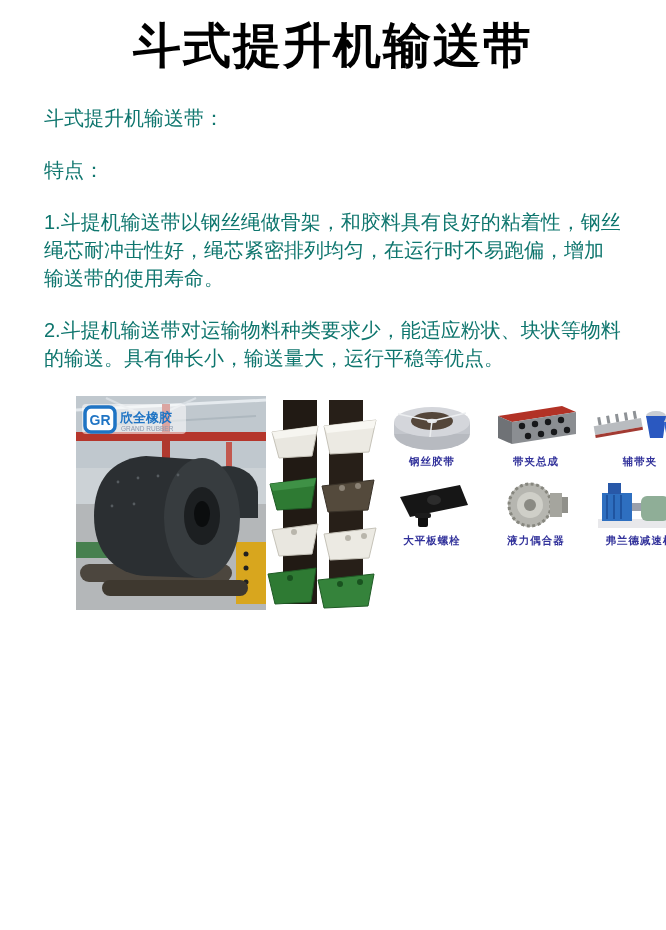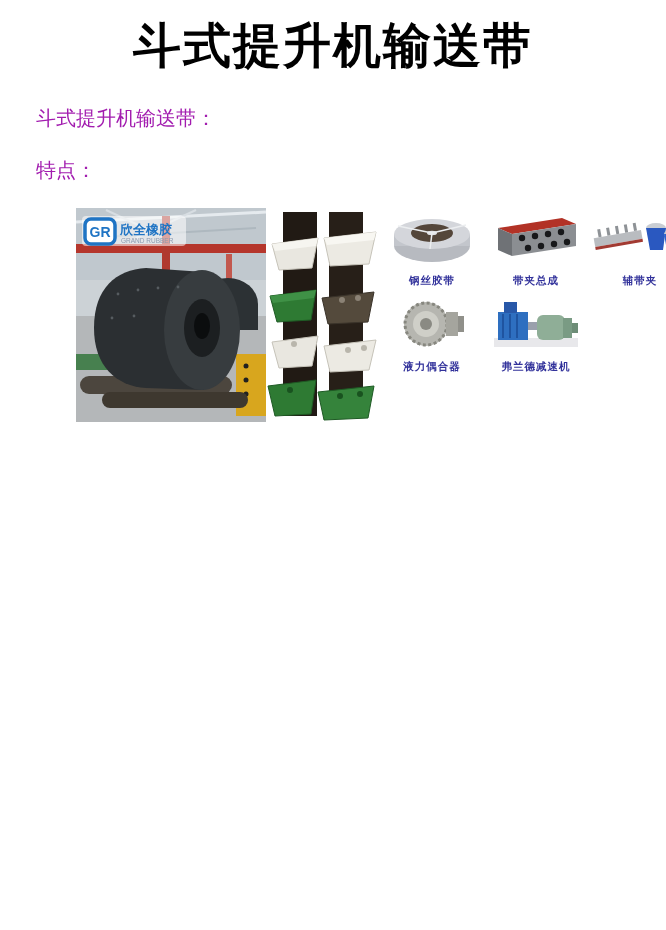--- a/index.html
+++ b/index.html
@@ -2,45 +2,47 @@
 <html><head>
 <meta charset="utf-8">
 <style>
   html,body{margin:0;padding:0;background:#ffffff;}
   body{width:666px;height:930px;font-family:"Liberation Sans","DejaVu Sans",sans-serif;color:#111;}
   .page{position:relative;width:666px;height:930px;overflow:hidden;background:#fff;}
 
   .title{margin:14px 8px 0;text-align:center;font-size:48px;font-weight:bold;letter-spacing:2px;color:#000;}
 
   .doc{padding:0 36px;}
-  .doc p{margin:24px 0 0;font-size:20px;line-height:28px;color:#a21caf;
+  .doc p{margin:24px 8px 0;font-size:20px;line-height:28px;color:#0f766e;
          word-break:break-all;overflow-wrap:anywhere;}
   .doc p.first{margin-top:26px;}
 
   .gallery{display:flex;margin:24px 18px 0 28px;align-items:flex-start;padding-left:48px;}
 
   .photo{flex:none;overflow:hidden;background:#fff;}
   .photo svg{display:block;}
 
   .grid{flex:1;display:grid;grid-template-columns:repeat(3,1fr);column-gap:8px;row-gap:10px;padding-top:4px;}
   .cell{display:flex;flex-direction:column;align-items:center;}
   .cell .img{width:96px;height:52px;}
   .cell .img svg{display:block;width:96px;height:52px;}
-  .plabel{margin-top:10px;font-size:10.5px;font-weight:bold;color:#32329b;letter-spacing:1px;white-space:nowrap;}
+  .plabel{margin-top:3px;font-size:10.5px;font-weight:bold;color:#32329b;letter-spacing:1px;white-space:nowrap;}
 </style>
 </head>
 <body>
 
 <div class="page">
 
   <h1 class="title">斗式提升机输送带</h1>
 
   <div class="doc">
     <p class="first">斗式提升机输送带：</p>
     <p>特点：</p>
+    <p>1.斗提机输送带以钢丝绳做骨架，和胶料具有良好的粘着性，钢丝绳芯耐冲击性好，绳芯紧密排列均匀，在运行时不易跑偏，增加输送带的使用寿命。</p>
+    <p>2.斗提机输送带对运输物料种类要求少，能适应粉状、块状等物料的输送。具有伸长小，输送量大，运行平稳等优点。</p>
   </div>
 
   <div class="gallery">
 
     <div class="photo">
       <svg width="190" height="214" viewBox="0 0 190 214" xmlns="http://www.w3.org/2000/svg">
         <rect x="0" y="0" width="190" height="214" fill="#ccd2d6"></rect>
         <rect x="0" y="0" width="190" height="72" fill="#c0c8ce"></rect>
         <line x1="0" y1="14" x2="190" y2="4" stroke="#e5eaee" stroke-width="3"></line>
         <line x1="10" y1="30" x2="180" y2="20" stroke="#aeb8bf" stroke-width="2"></line>
@@ -183,20 +185,31 @@
               <polygon points="54,16 74,16 71,38 58,38" fill="#2a58c0"></polygon>
               <ellipse cx="82" cy="22" rx="10" ry="5" fill="#c9cdd3"></ellipse>
               <polygon points="72,22 92,22 89,44 76,44" fill="#2f62cc"></polygon>
             </g>
           </svg>
         </div>
         <div class="plabel">辅带夹</div>
       </div>
 
 
+      <div class="cell">
+        <div class="img">
+          <svg viewBox="0 0 96 52" xmlns="http://www.w3.org/2000/svg">
+            <polygon points="16,18 76,6 84,26 26,38" fill="#161616"></polygon>
+            <ellipse cx="50" cy="21" rx="7" ry="5" fill="#2c2c2c"></ellipse>
+            <rect x="34" y="36" width="10" height="12" rx="2" fill="#101010"></rect>
+            <rect x="31" y="34" width="16" height="5" rx="2" fill="#1c1c1c"></rect>
+          </svg>
+        </div>
+        <div class="plabel">大平板螺栓</div>
+      </div>
 
 
       <div class="cell">
         <div class="img">
           <svg viewBox="0 0 96 52" xmlns="http://www.w3.org/2000/svg">
             <circle cx="42" cy="26" r="22" fill="#b6b6b0"></circle>
             <circle cx="42" cy="26" r="21" fill="none" stroke="#87877f" stroke-width="3" stroke-dasharray="3 2.5"></circle>
             <circle cx="42" cy="26" r="13" fill="#cfcfc8"></circle>
             <circle cx="42" cy="26" r="6" fill="#8a8a83"></circle>
             <rect x="62" y="14" width="12" height="24" fill="#a5a59e"></rect>

